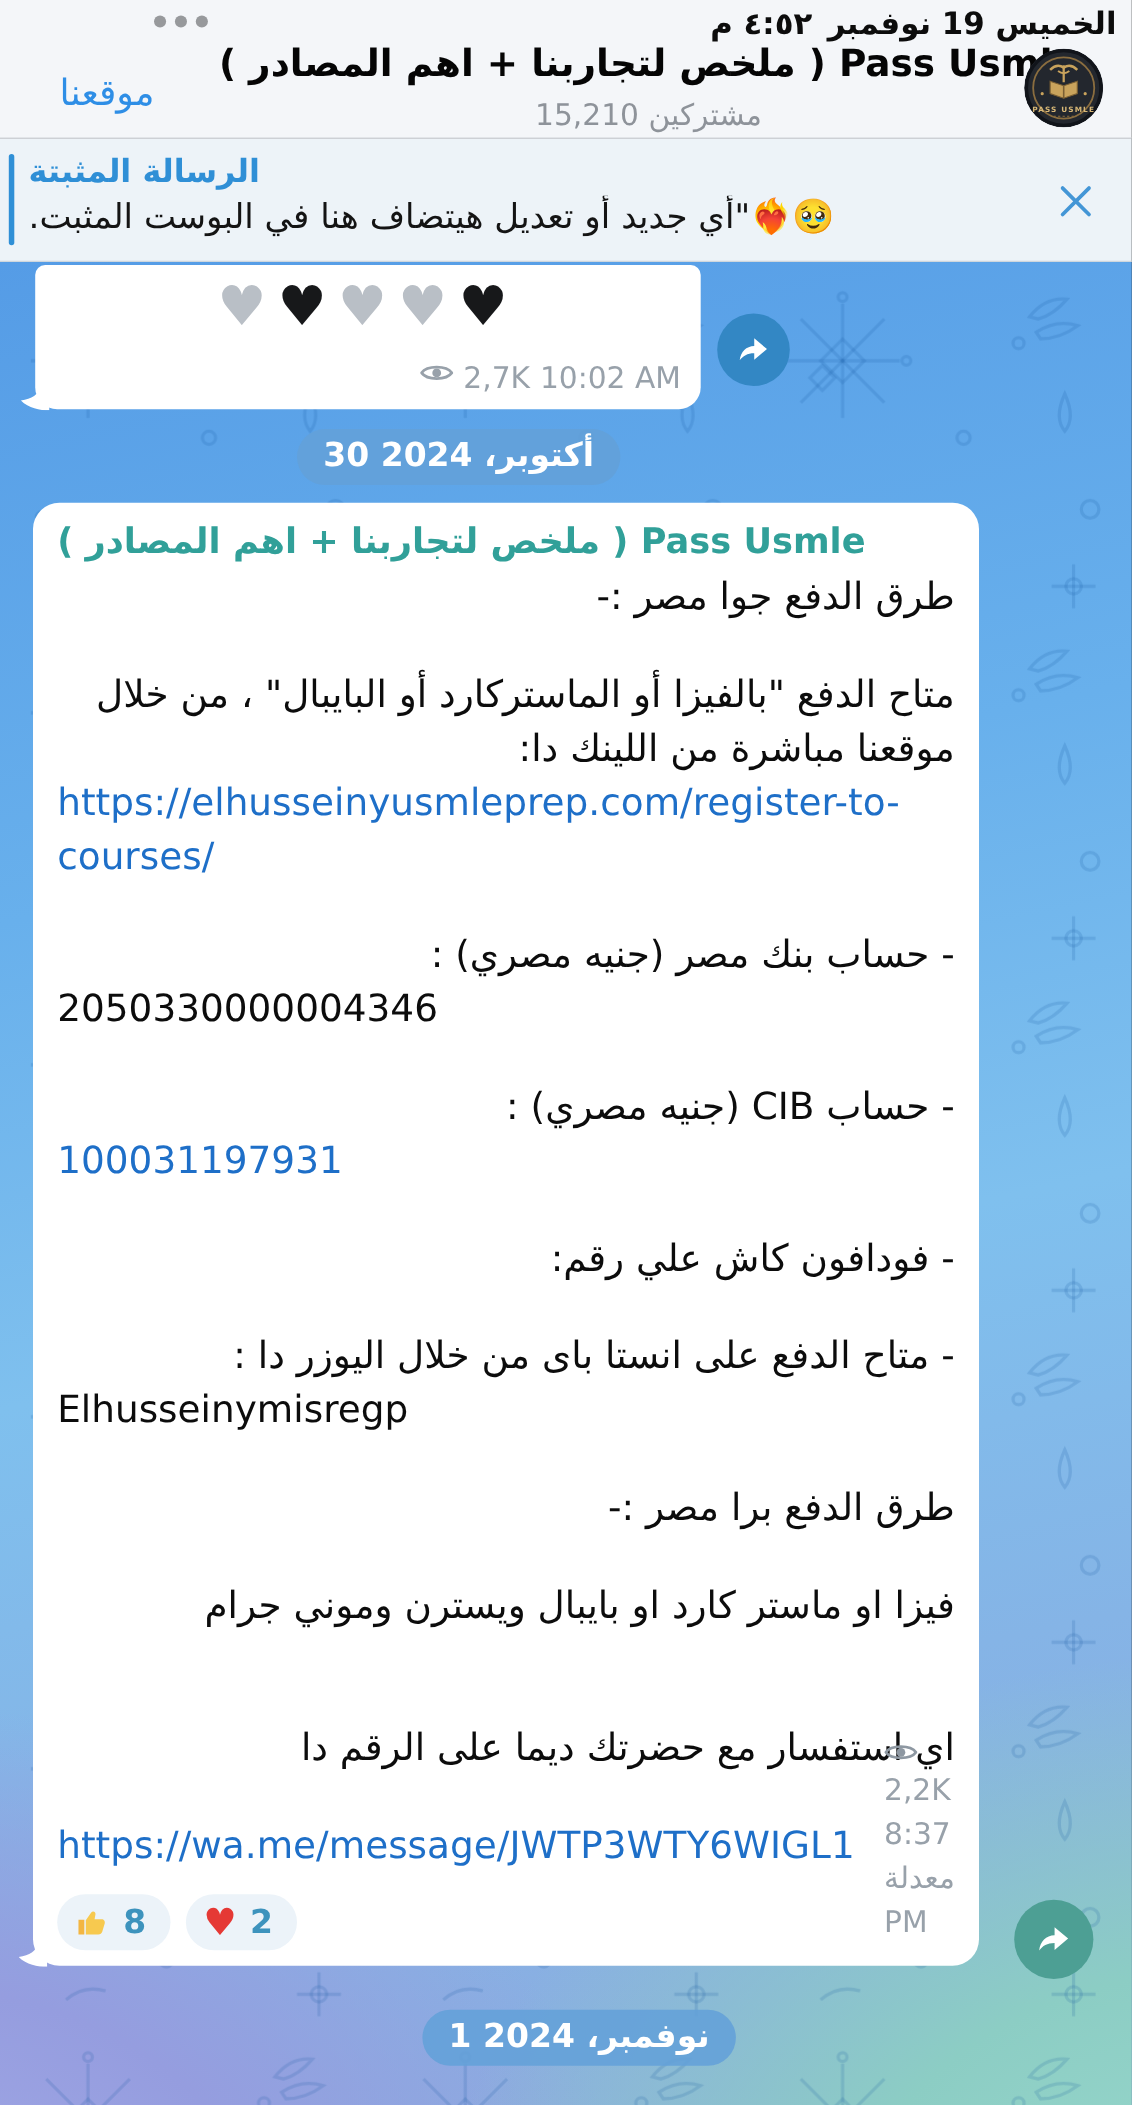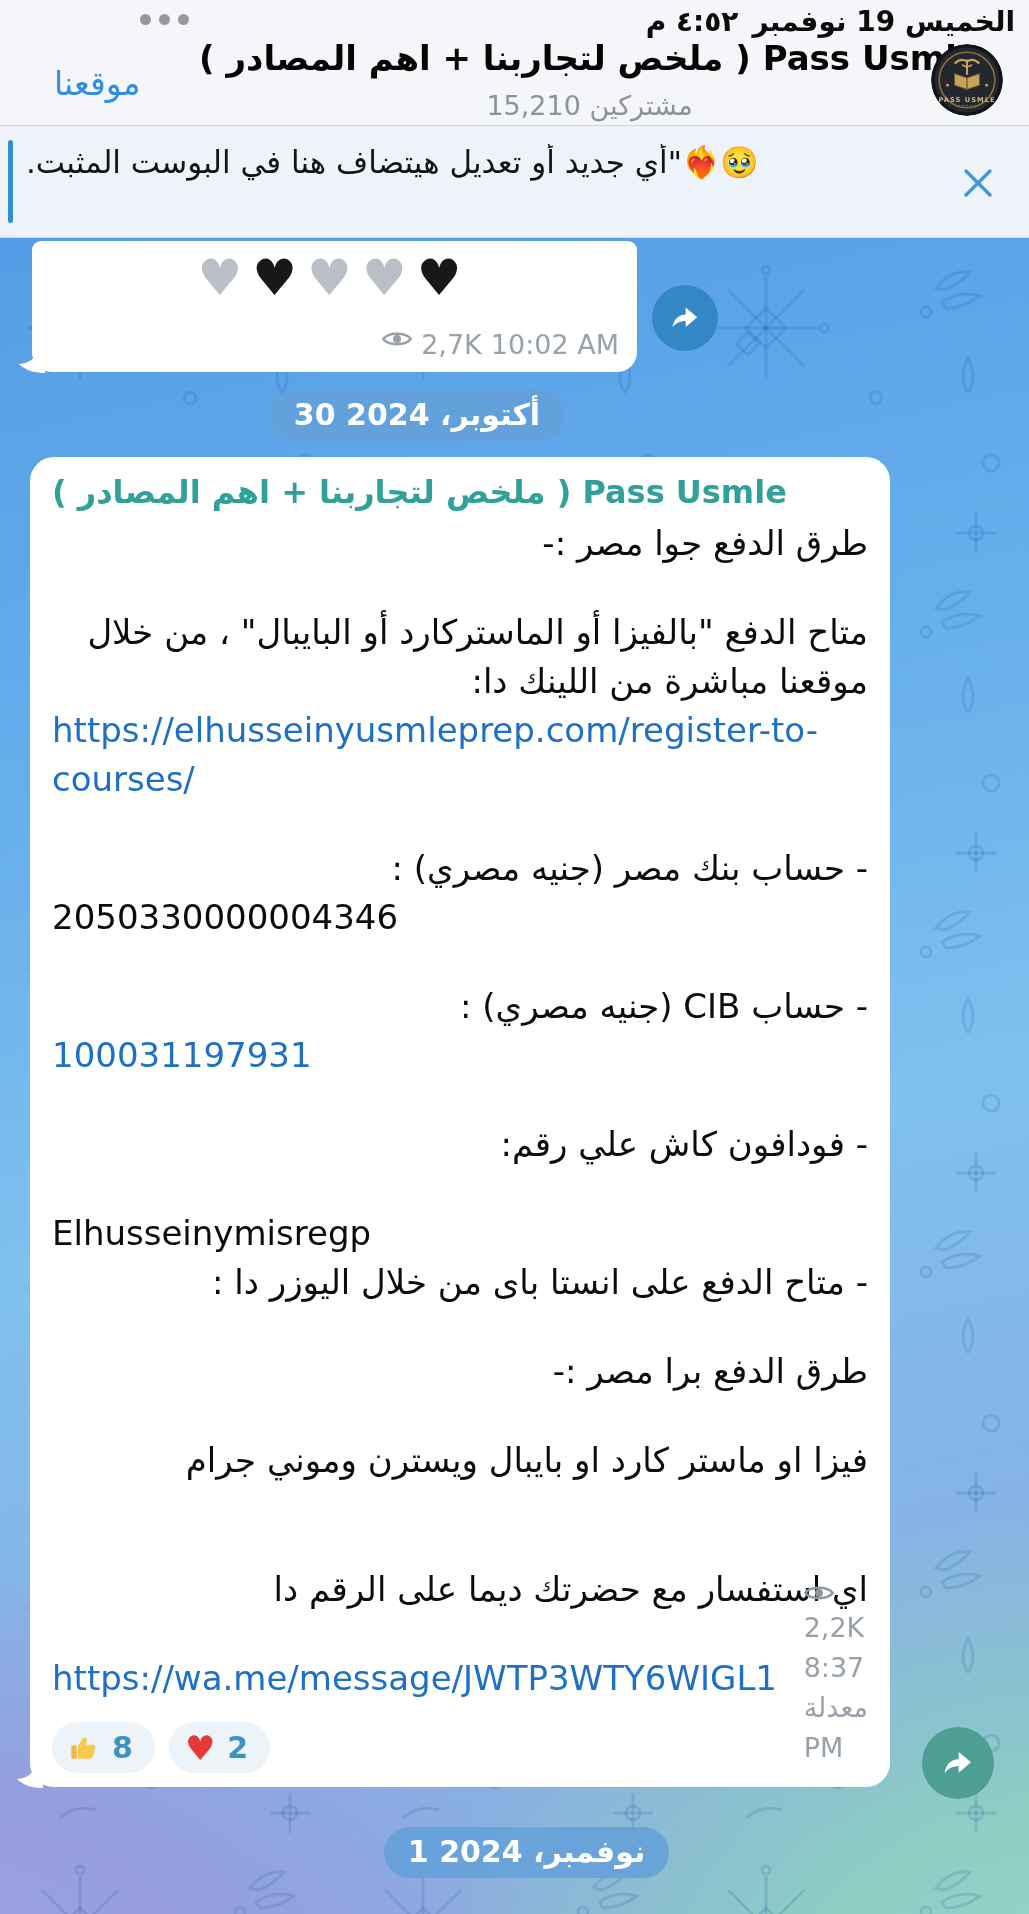--- a/index.html
+++ b/index.html
@@ -108,20 +108,21 @@
             <circle cx="54" cy="40" r="1.4" fill="#c9a35c"></circle>
           <text x="35" y="56" text-anchor="middle" font-size="6.5" letter-spacing="1" fill="#d8b877" font-family="DejaVu Sans, sans-serif" font-weight="bold">PASS USMLE</text>
           <path d="M26 60 h18" stroke="#8a6d3f" stroke-width="1" stroke-dasharray="2 2"></path>
         </svg>
       </div>
     </div>
   </div>
 
   <div id="pinned">
     <div class="pin-accent"></div>
+    <div class="pin-label">الرسالة المثبتة</div>
     <div class="pin-text">🥹❤️‍🔥"أي جديد أو تعديل هيتضاف هنا في البوست المثبت.</div>
     <svg class="pin-close" viewBox="0 0 34 34">
       <line x1="5" y1="5" x2="29" y2="29" stroke="#4496d6" stroke-width="3.4" stroke-linecap="round"></line>
       <line x1="29" y1="5" x2="5" y2="29" stroke="#4496d6" stroke-width="3.4" stroke-linecap="round"></line>
     </svg>
   </div>
 
   <div id="chat">
     <svg id="doodles" width="1029" height="1788">
       <defs>
@@ -200,22 +201,22 @@
               <div class="line link">https://elhusseinyusmleprep.com/register-to-courses/</div>
               <div class="line blank"></div>
               <div class="line ar">- حساب بنك مصر (جنيه مصري) :</div>
               <div class="line ltr">2050330000004346</div>
               <div class="line blank"></div>
               <div class="line ar">- حساب CIB (جنيه مصري) :</div>
               <div class="line link">100031197931</div>
               <div class="line blank"></div>
               <div class="line ar">- فودافون كاش علي رقم:</div>
               <div class="line blank"></div>
+              <div class="line ar">- متاح الدفع على انستا باى من خلال اليوزر دا :</div>
               <div class="line ltr">Elhusseinymisregp</div>
-              <div class="line ar">- متاح الدفع على انستا باى من خلال اليوزر دا :</div>
               <div class="line blank"></div>
               <div class="line ar">طرق الدفع برا مصر :-</div>
               <div class="line blank"></div>
               <div class="line ar">فيزا او ماستر كارد او بايبال ويسترن وموني جرام</div>
               <div class="line blank"></div>
               <div class="line blank"></div>
               <div class="line ar">اي استفسار مع حضرتك ديما على الرقم دا</div>
               <div class="line blank"></div>
               <div class="line link">https://wa.me/message/JWTP3WTY6WIGL1</div>
             </div>

